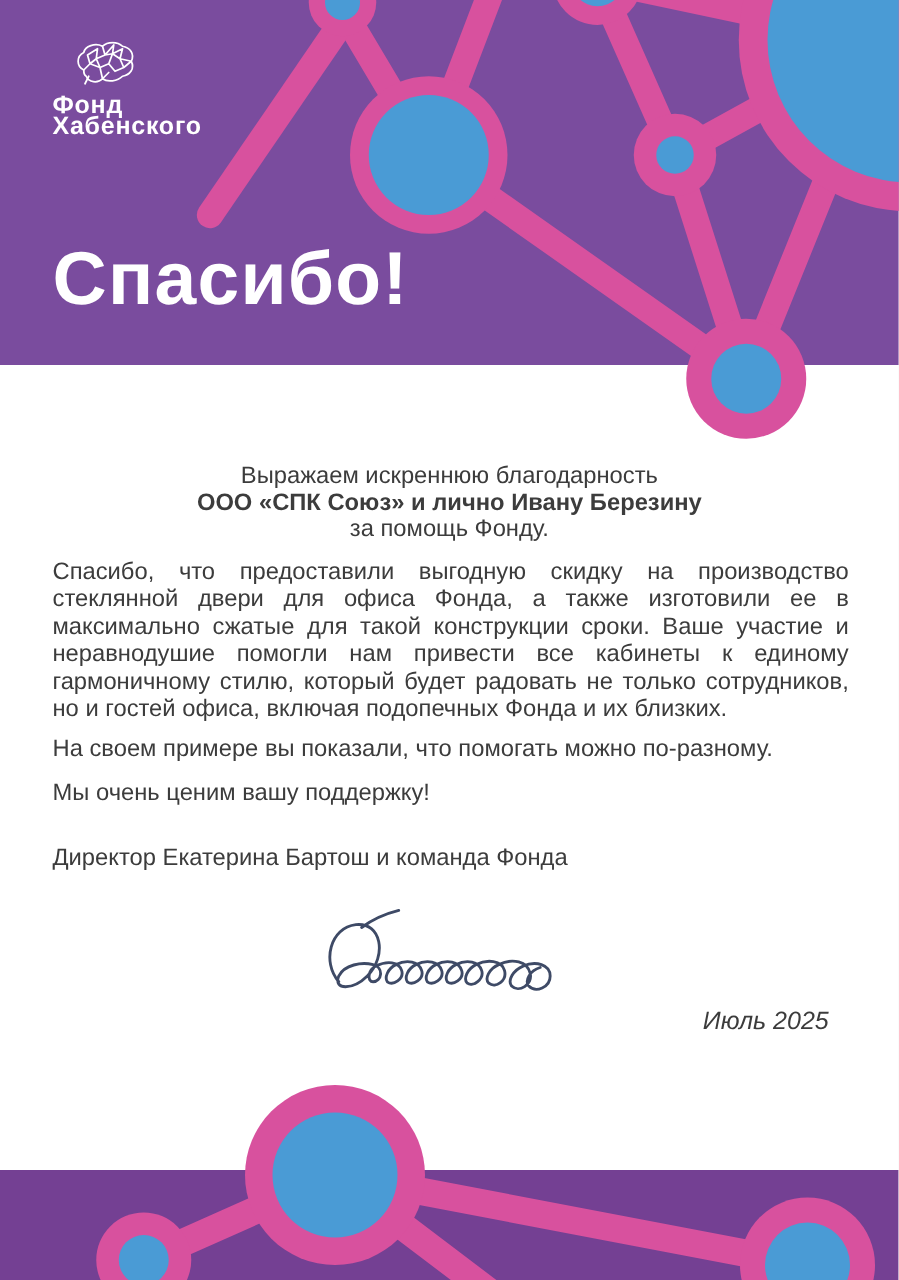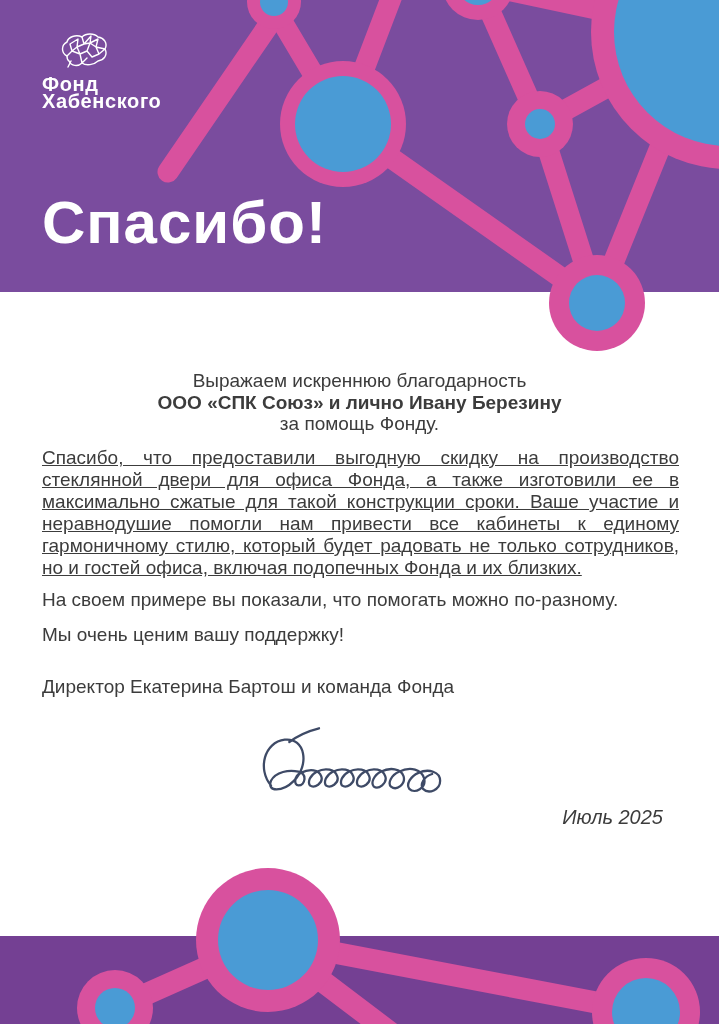--- a/index.html
+++ b/index.html
@@ -21,21 +21,21 @@
   .big-title{
     position:absolute;top:193px;left:42px;color:#ffffff;
     font-size:60px;font-weight:bold;letter-spacing:1px;line-height:1;
   }
   
   .intro{position:absolute;top:370px;left:0;width:719px;text-align:center;
          font-size:19px;line-height:21.5px;}
   .intro .bold{font-weight:bold;}
   .para{position:absolute;left:42px;width:637px;font-size:19px;line-height:22px;
         text-align:justify;text-align-last:left;}
-  .p1{top:447px;text-decoration:underline;}
+  .p1{top:447px;}
   .pline{position:absolute;left:42px;width:637px;font-size:19px;line-height:22px;}
   .p2{top:589px;}
   .p3{top:624px;}
   .signoff{top:676px;}
   .signature{position:absolute;top:726px;left:255px;}
   .sig-path{stroke:var(--ink,#3E4A66);stroke-width:2px;fill:none;
             stroke-linecap:round;stroke-linejoin:round;}
   .date{position:absolute;top:806px;left:0;width:663px;text-align:right;font-size:20px;font-style:italic;}
   
   .footer-svg{position:absolute;left:0;bottom:0;display:block;}

